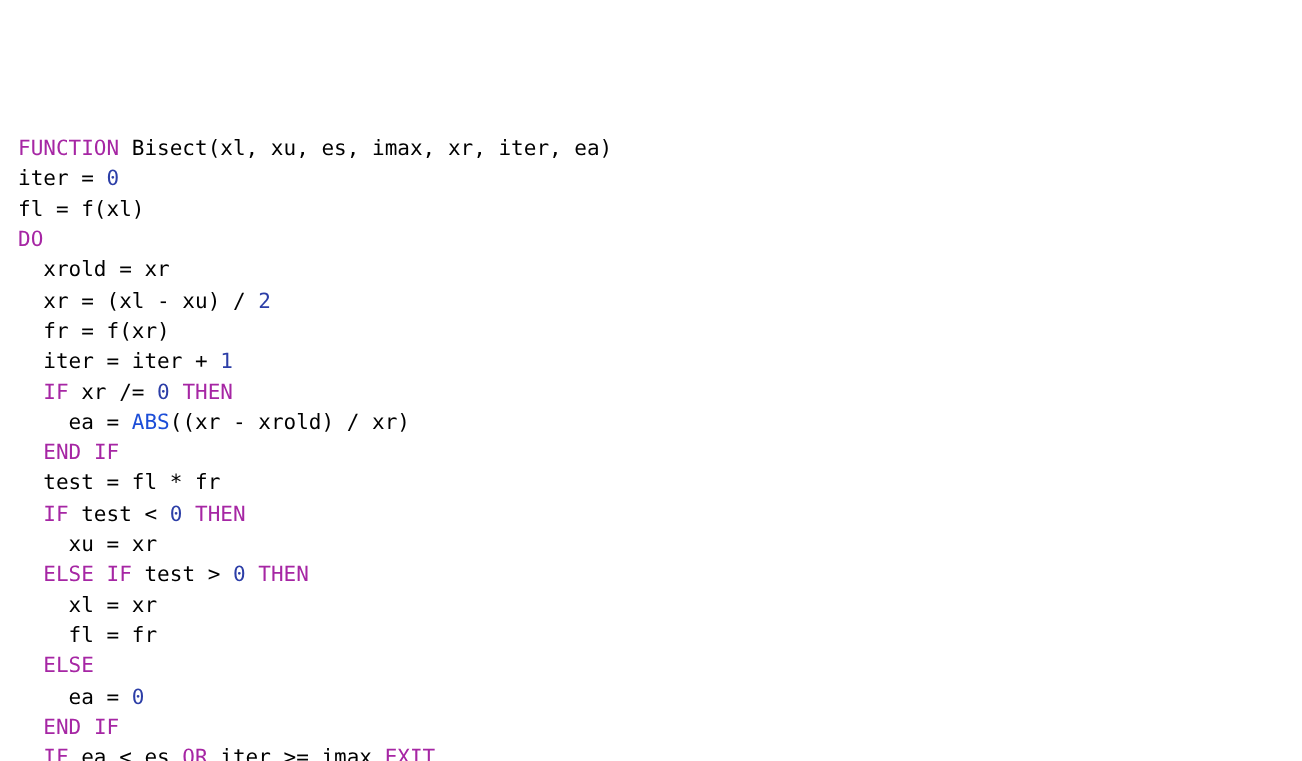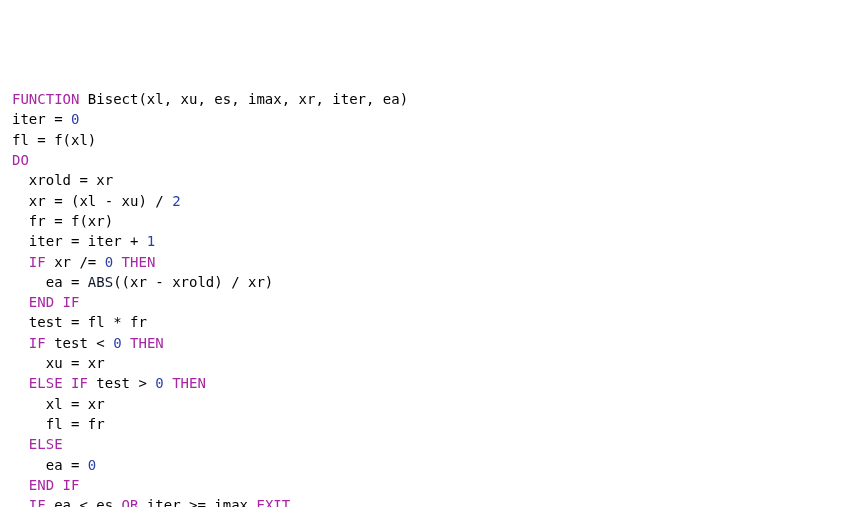--- a/index.html
+++ b/index.html
@@ -6,21 +6,21 @@
     margin: 0;
     padding: 8px 12px;
     background: #ffffff;
     font-family: "Courier New", Courier, monospace;
     font-size: 14px;
     line-height: 1.45;
     color: #000000;
     white-space: pre;
   }
   .kw { color: #a626a4; }
-  .fn { color: #0f172a; }
+  .fn { color: #1d4ed8; }
   .num { color: #2c3ea7; }
   .line { display: block; }
 </style>
 </head>
 <body>
 
 
 
 <code><span class="line"><span class="kw">FUNCTION</span><span> Bisect(xl, xu, es, imax, xr, iter, ea)</span></span><span class="line"><span>iter = </span><span class="num">0</span></span><span class="line"><span>fl = f(xl)</span></span><span class="line"><span class="kw">DO</span></span><span class="line"><span>  xrold = xr</span></span><span class="line"><span>  xr = (xl - xu) / </span><span class="num">2</span></span><span class="line"><span>  fr = f(xr)</span></span><span class="line"><span>  iter = iter + </span><span class="num">1</span></span><span class="line"><span>  </span><span class="kw">IF</span><span> xr /= </span><span class="num">0</span><span> </span><span class="kw">THEN</span></span><span class="line"><span>    ea = </span><span class="fn">ABS</span><span>((xr - xrold) / xr)</span></span><span class="line"><span>  </span><span class="kw">END</span><span> </span><span class="kw">IF</span></span><span class="line"><span>  test = fl * fr</span></span><span class="line"><span>  </span><span class="kw">IF</span><span> test &lt; </span><span class="num">0</span><span> </span><span class="kw">THEN</span></span><span class="line"><span>    xu = xr</span></span><span class="line"><span>  </span><span class="kw">ELSE</span><span> </span><span class="kw">IF</span><span> test &gt; </span><span class="num">0</span><span> </span><span class="kw">THEN</span></span><span class="line"><span>    xl = xr</span></span><span class="line"><span>    fl = fr</span></span><span class="line"><span>  </span><span class="kw">ELSE</span></span><span class="line"><span>    ea = </span><span class="num">0</span></span><span class="line"><span>  </span><span class="kw">END</span><span> </span><span class="kw">IF</span></span><span class="line"><span>  </span><span class="kw">IF</span><span> ea &lt; es </span><span class="kw">OR</span><span> iter &gt;= imax </span><span class="kw">EXIT</span></span></code>
 

